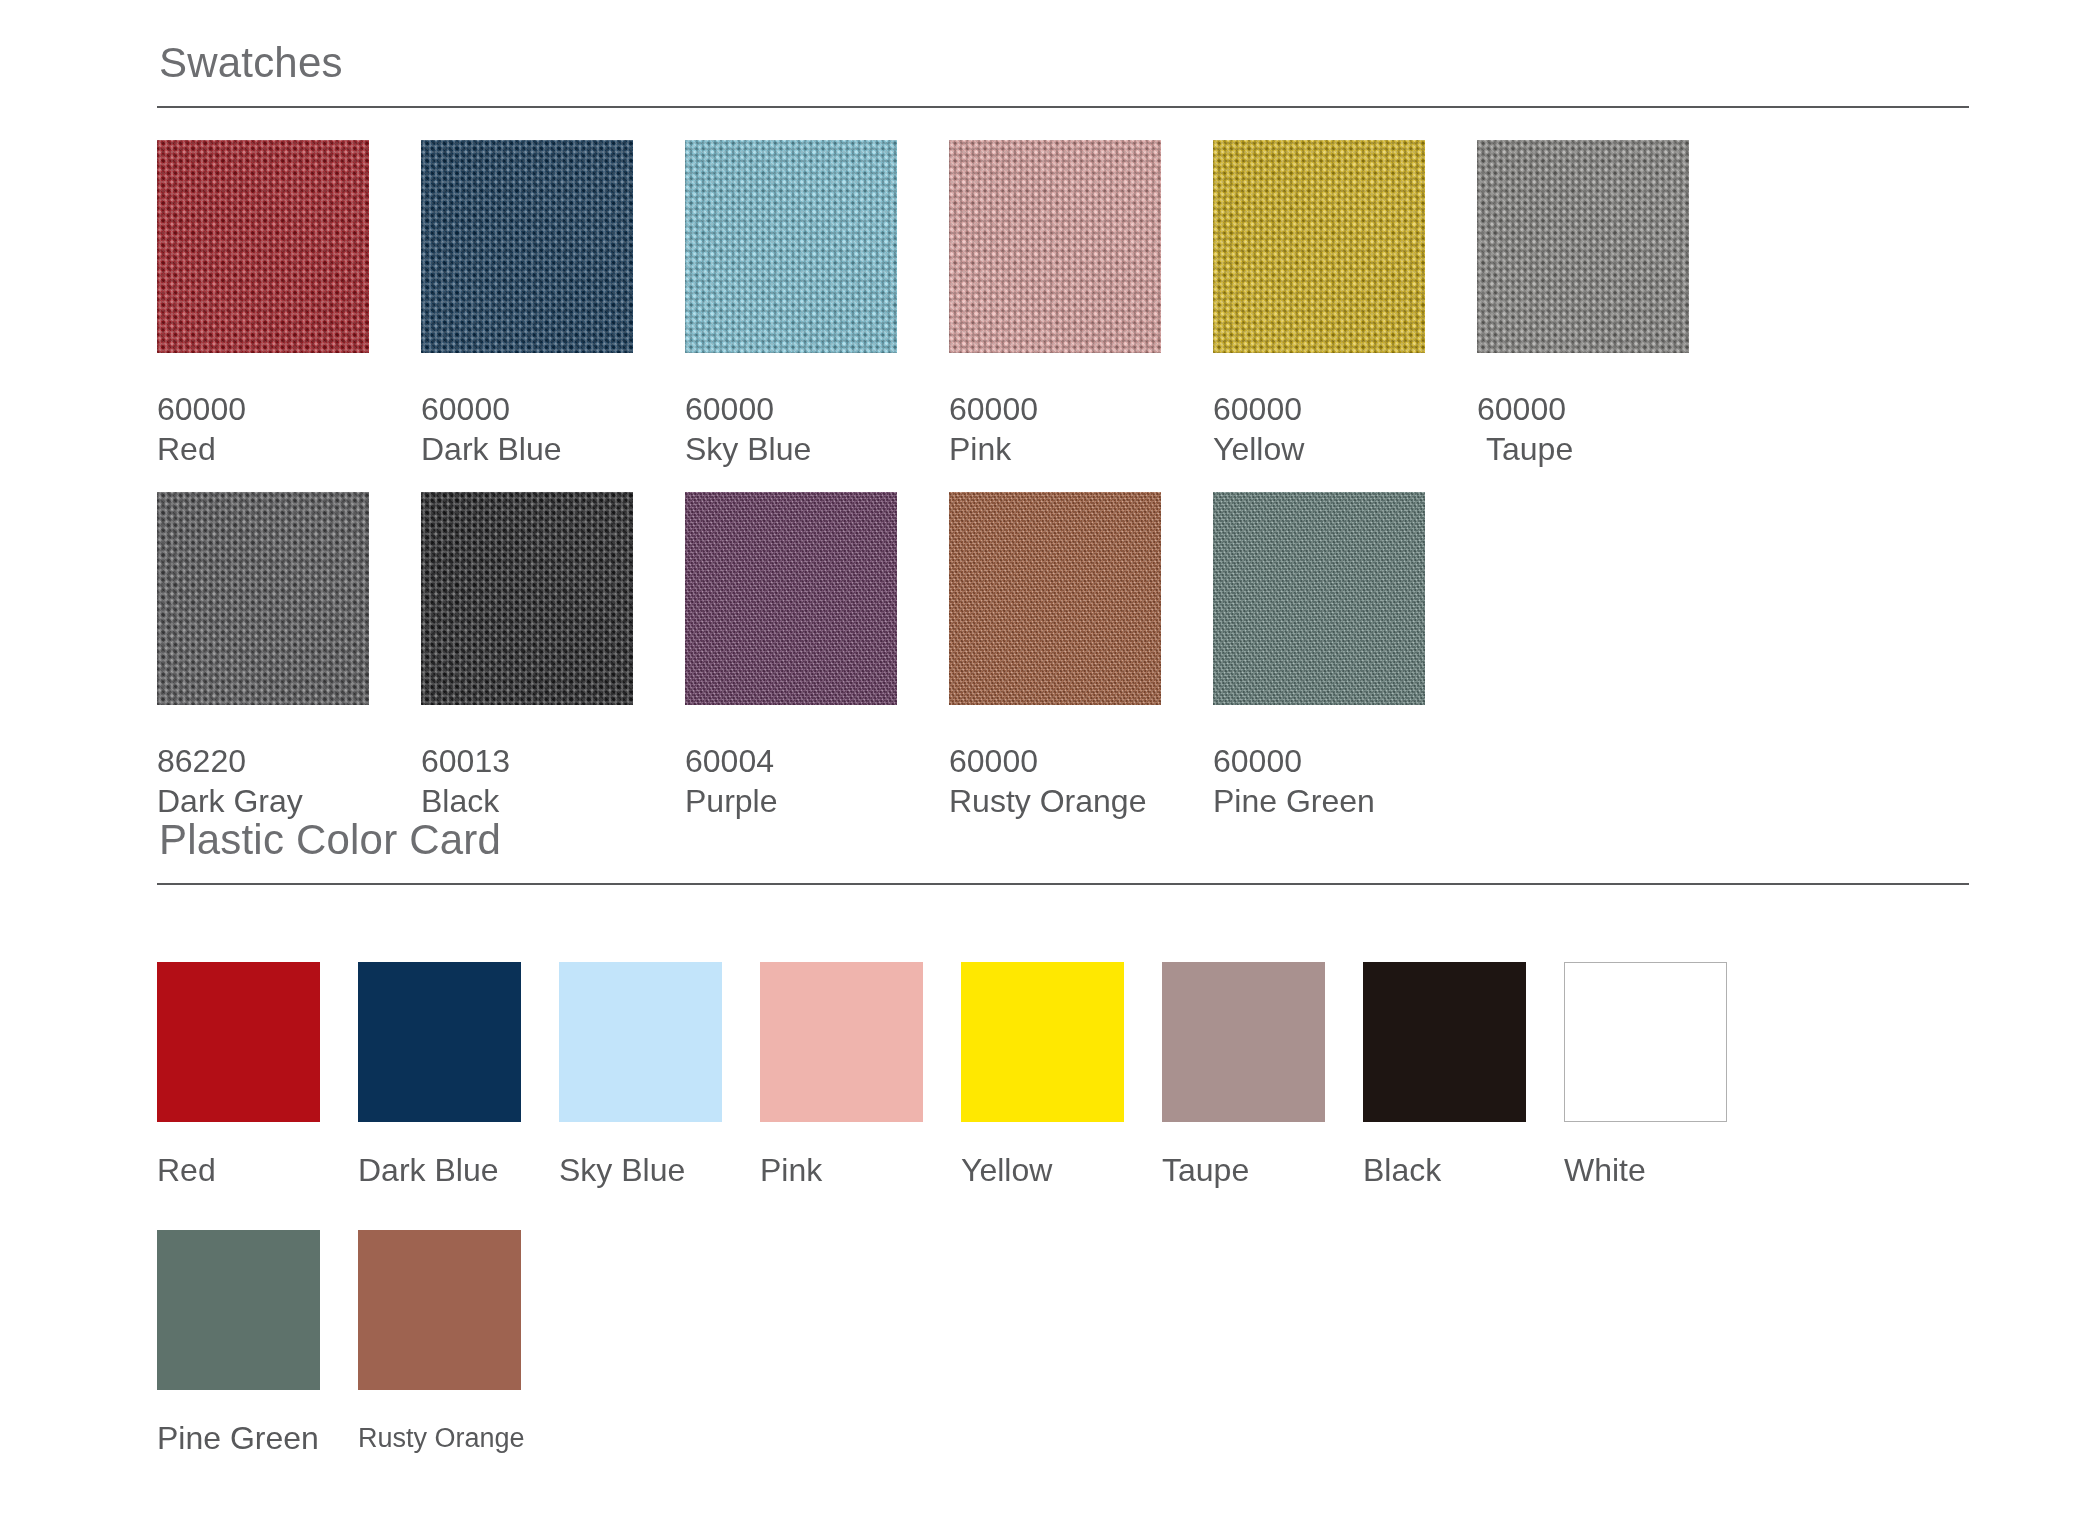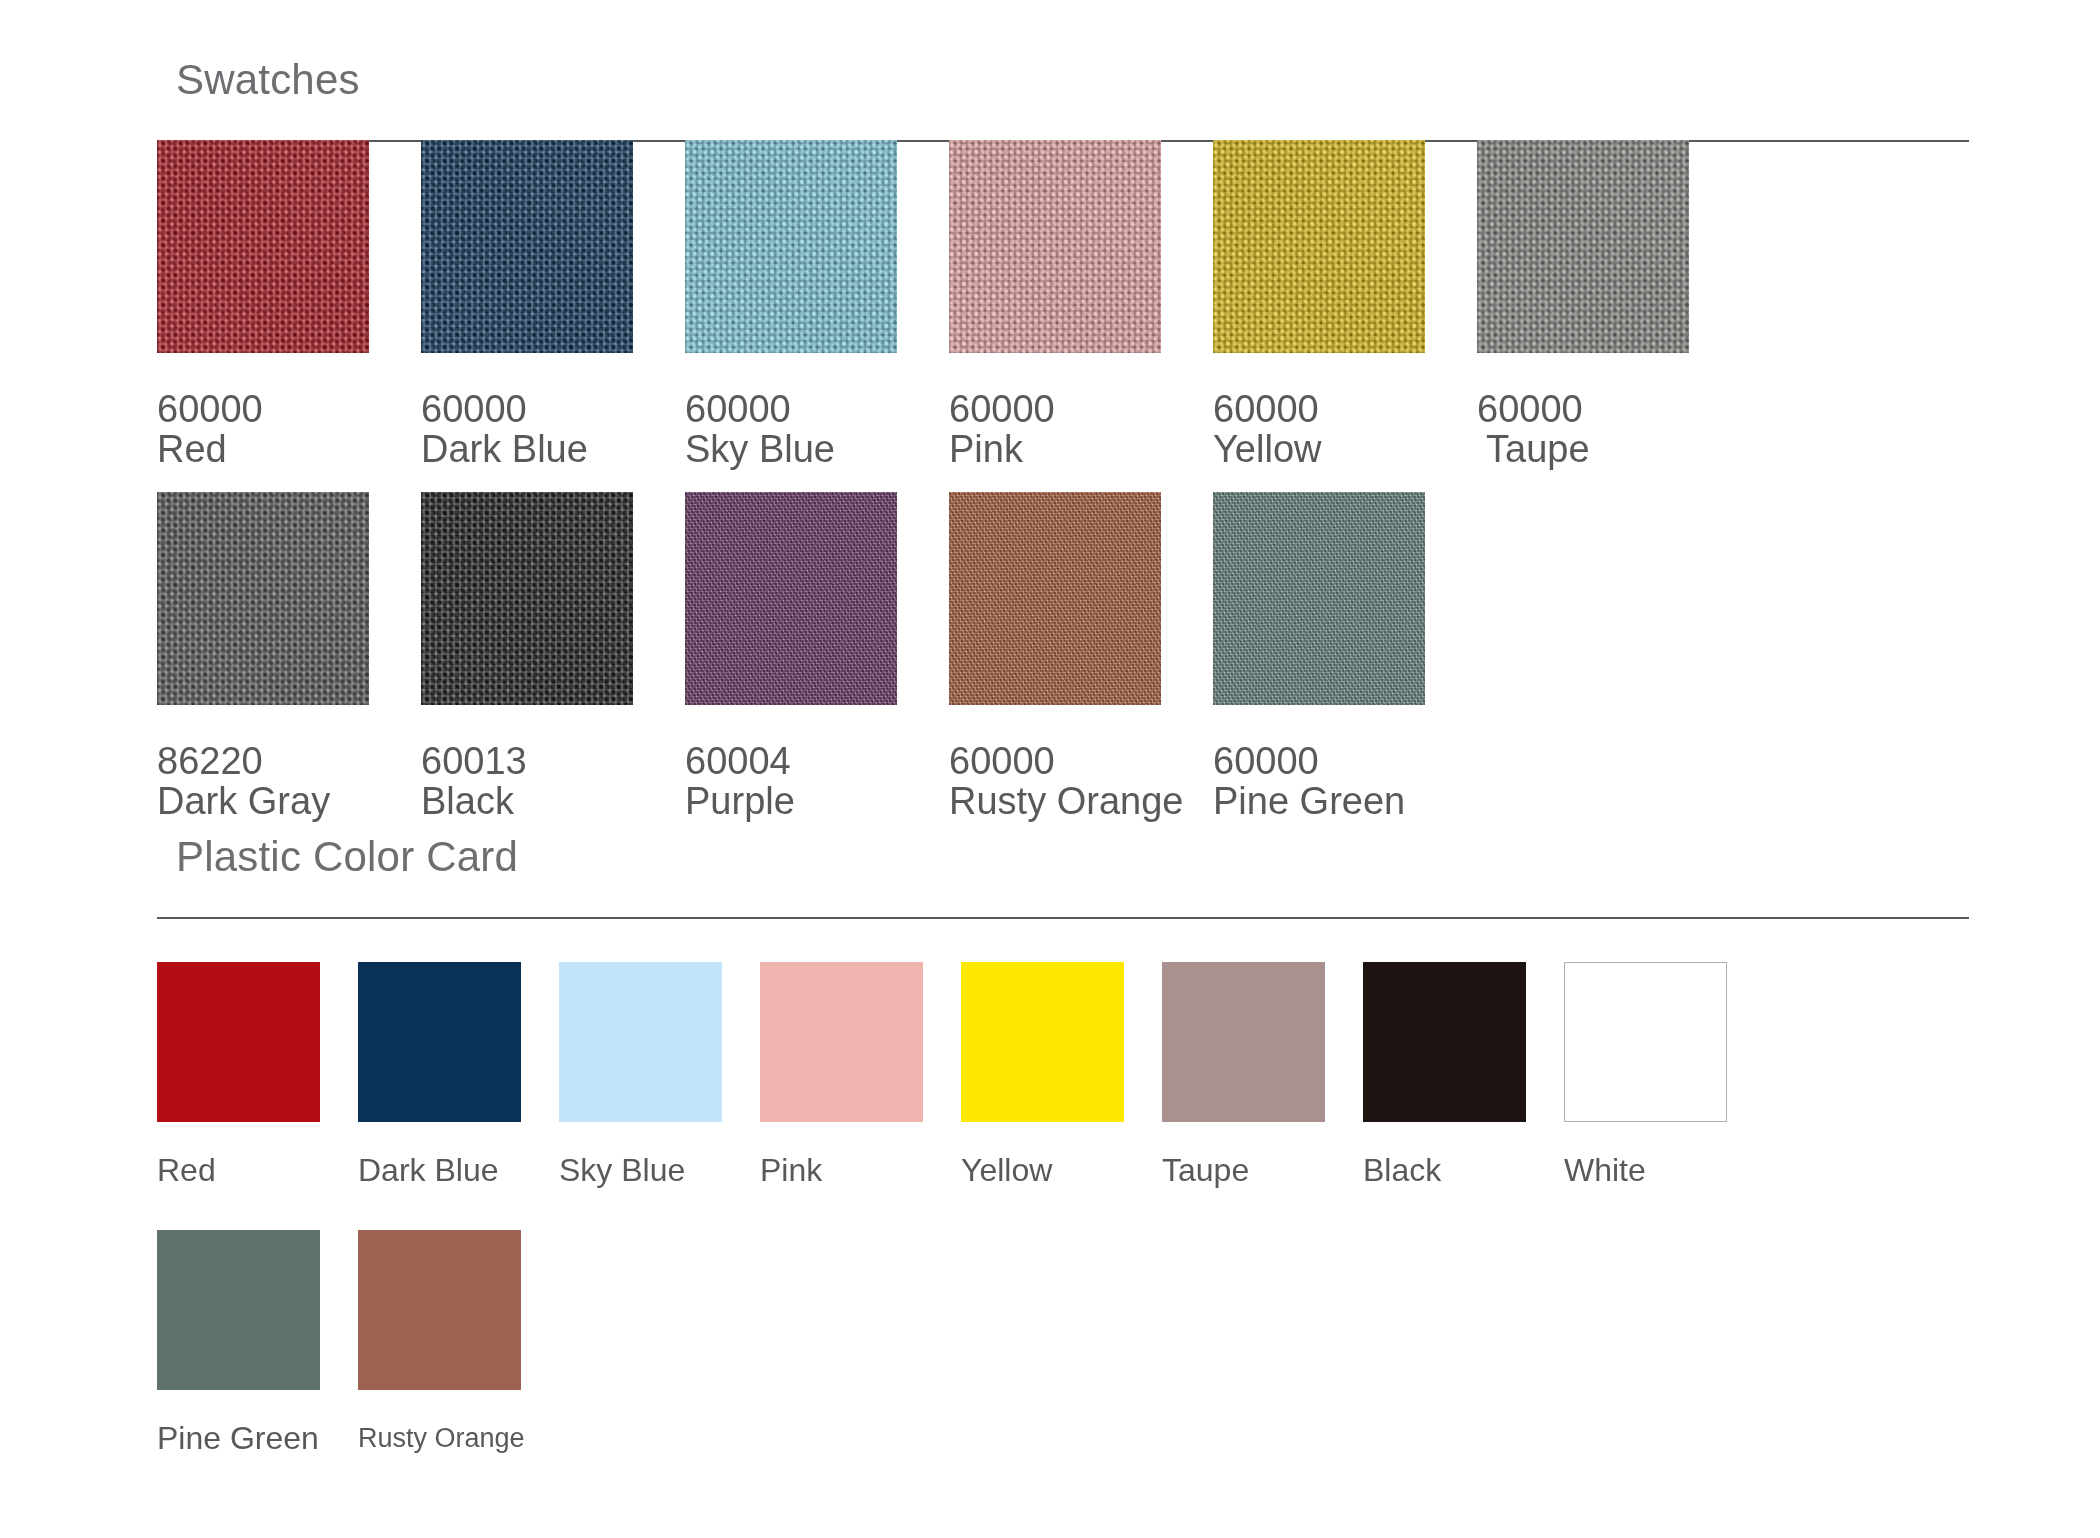--- a/index.html
+++ b/index.html
@@ -29,21 +29,21 @@
     position: absolute;
     left: 157px;
     width: 1812px;
   }
   .section-title {
     font-size: 42px;
     font-weight: 400;
     color: #6d6e71;
     letter-spacing: 0.2px;
     line-height: 1;
-    margin: 17px;
+    margin: 0;
     padding: 0 0 22px 2px;
   }
   .section-rule {
     width: 100%;
     height: 2px;
     background: #58595b;
   }
 
   
   .fabric-row {
@@ -116,21 +116,21 @@
         rgba(255,255,255,0.13) 0px, rgba(255,255,255,0.13) 1px,
         rgba(0,0,0,0.13) 1px, rgba(0,0,0,0.13) 3px),
       repeating-linear-gradient(90deg,
         rgba(255,255,255,0.10) 0px, rgba(255,255,255,0.10) 1px,
         rgba(0,0,0,0.10) 1px, rgba(0,0,0,0.10) 3px);
     opacity: 0.9;
   }
 
   .fabric-label {
     margin-top: 36px;
-    font-size: 38px;
+    font-size: 32px;
     line-height: 40px;
     color: #58595b;
     white-space: nowrap;
   }
   .fabric-label .code { display: block; }
   .fabric-label .name { display: block; }
   
   .fabric-cell.indent-name .name { padding-left: 9px; }
 
   

